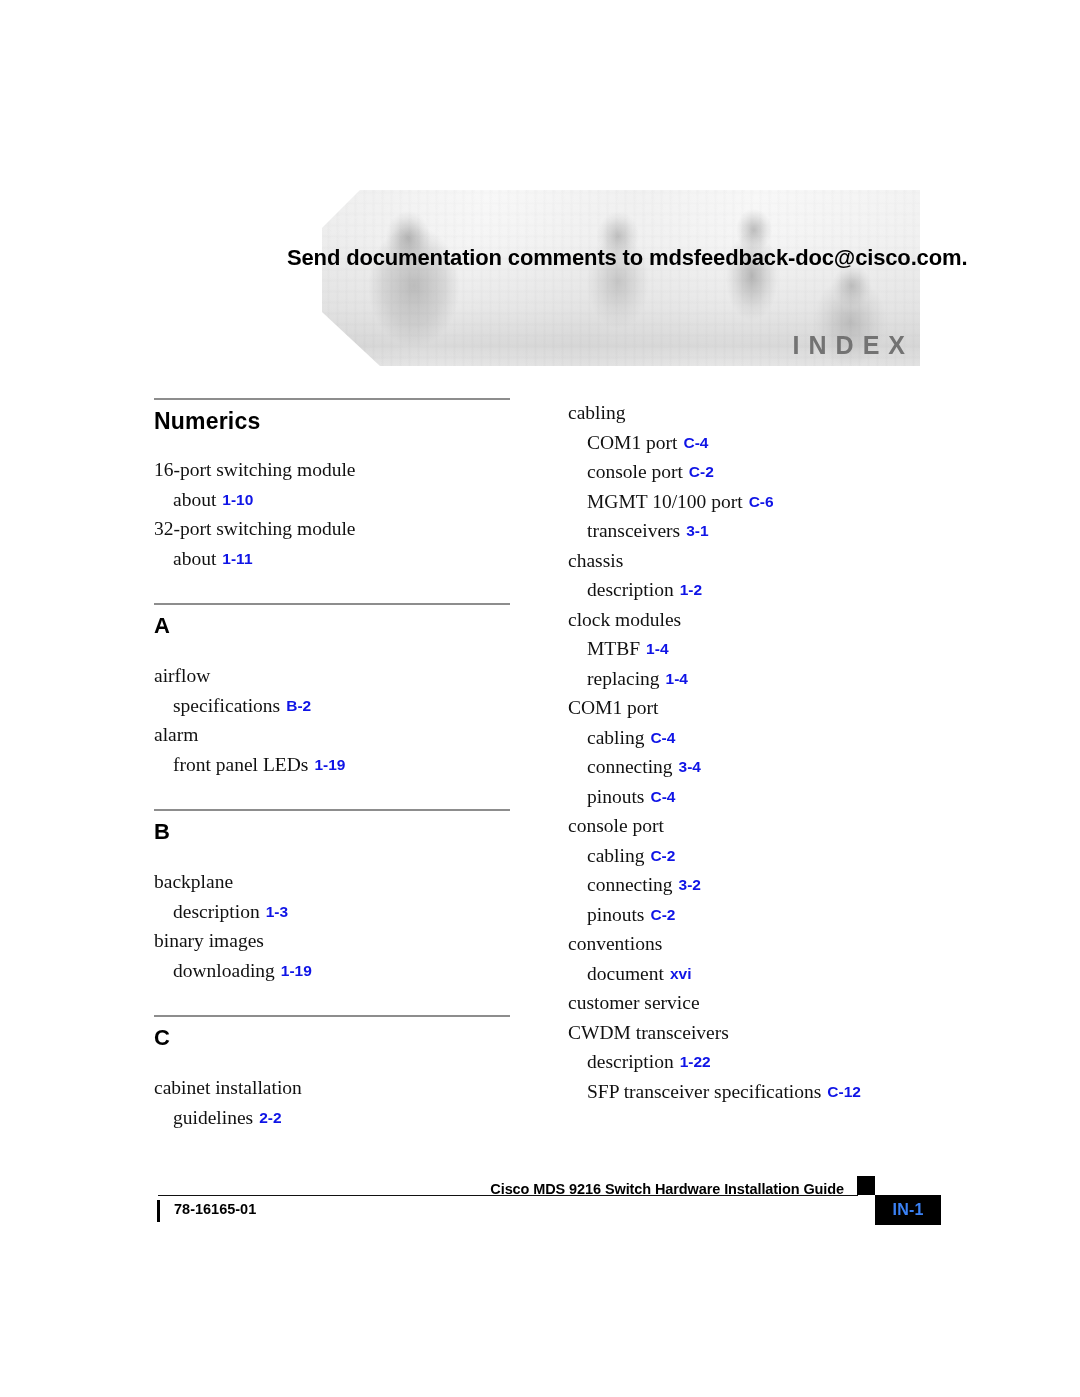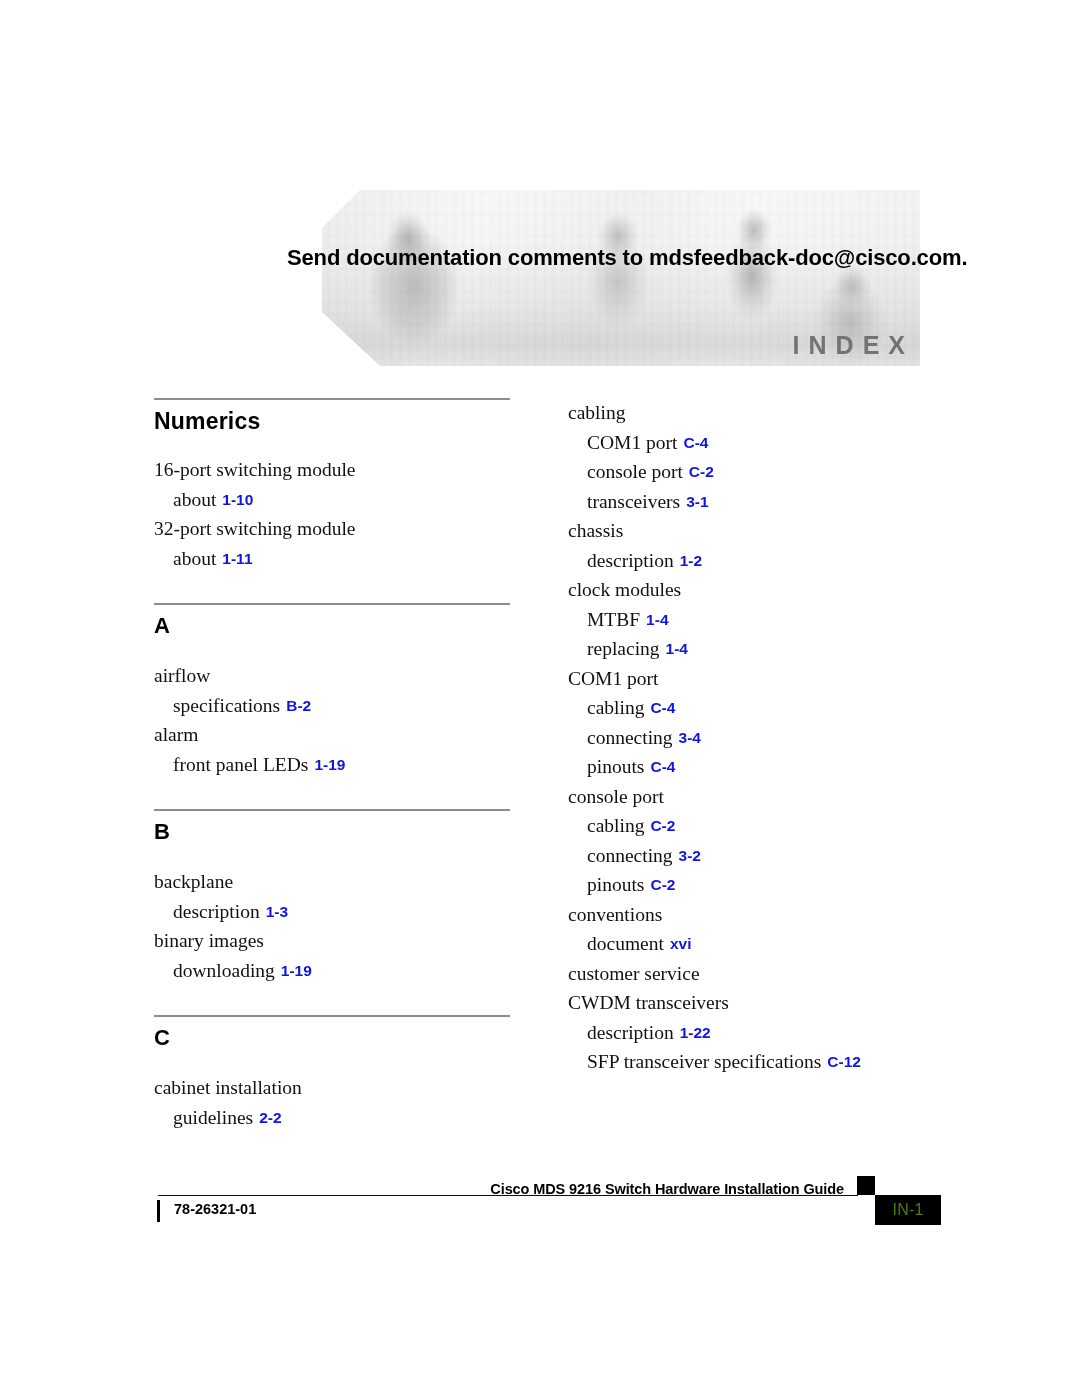--- a/index.html
+++ b/index.html
@@ -187,23 +187,23 @@
     color: #000000;
     white-space: nowrap;
   }
   .footer-pagebox {
     position: absolute;
     left: 875px;
     top: 25px;
     width: 66px;
     height: 30px;
     background: #000000;
-    color: #4d7c0f;
-    font-family: "Liberation Sans", sans-serif;
-    font-weight: normal;
+    color: #3b82f6;
+    font-family: "Liberation Sans", sans-serif;
+    font-weight: bold;
     font-size: 16px;
     display: flex;
     align-items: center;
     justify-content: center;
     letter-spacing: 0.2px;
   }
 </style>
 </head>
 <body>
 
@@ -244,20 +244,21 @@
         <div class="section-title letter">C</div>
         <div class="entry lvl1"><span>cabinet installation</span></div>
         <div class="entry lvl2"><span>guidelines</span><span class="pageref">2-2</span></div>
       </div>
     </div>
   <div class="col col-right" id="col-right">
       <div class="section-block tight">
         <div class="entry lvl1"><span>cabling</span></div>
         <div class="entry lvl2"><span>COM1 port</span><span class="pageref">C-4</span></div>
         <div class="entry lvl2"><span>console port</span><span class="pageref">C-2</span></div>
+        <div class="entry lvl2"><span>MGMT 10/100 port</span><span class="pageref">C-6</span></div>
         <div class="entry lvl2"><span>transceivers</span><span class="pageref">3-1</span></div>
         <div class="entry lvl1"><span>chassis</span></div>
         <div class="entry lvl2"><span>description</span><span class="pageref">1-2</span></div>
         <div class="entry lvl1"><span>clock modules</span></div>
         <div class="entry lvl2"><span>MTBF</span><span class="pageref">1-4</span></div>
         <div class="entry lvl2"><span>replacing</span><span class="pageref">1-4</span></div>
         <div class="entry lvl1"><span>COM1 port</span></div>
         <div class="entry lvl2"><span>cabling</span><span class="pageref">C-4</span></div>
         <div class="entry lvl2"><span>connecting</span><span class="pageref">3-4</span></div>
         <div class="entry lvl2"><span>pinouts</span><span class="pageref">C-4</span></div>
@@ -273,15 +274,15 @@
         <div class="entry lvl2"><span>SFP transceiver specifications</span><span class="pageref">C-12</span></div>
       </div>
     </div>
 </div>
 
 <div class="footer">
   <div class="footer-guide">Cisco MDS 9216 Switch Hardware Installation Guide</div>
   <div class="footer-rule"></div>
   <div class="footer-square"></div>
   <div class="footer-tick"></div>
-  <div class="footer-docnum">78-26321-01</div>
+  <div class="footer-docnum">78-16165-01</div>
   <div class="footer-pagebox">IN-1</div>
 </div>
 
 </body></html>

